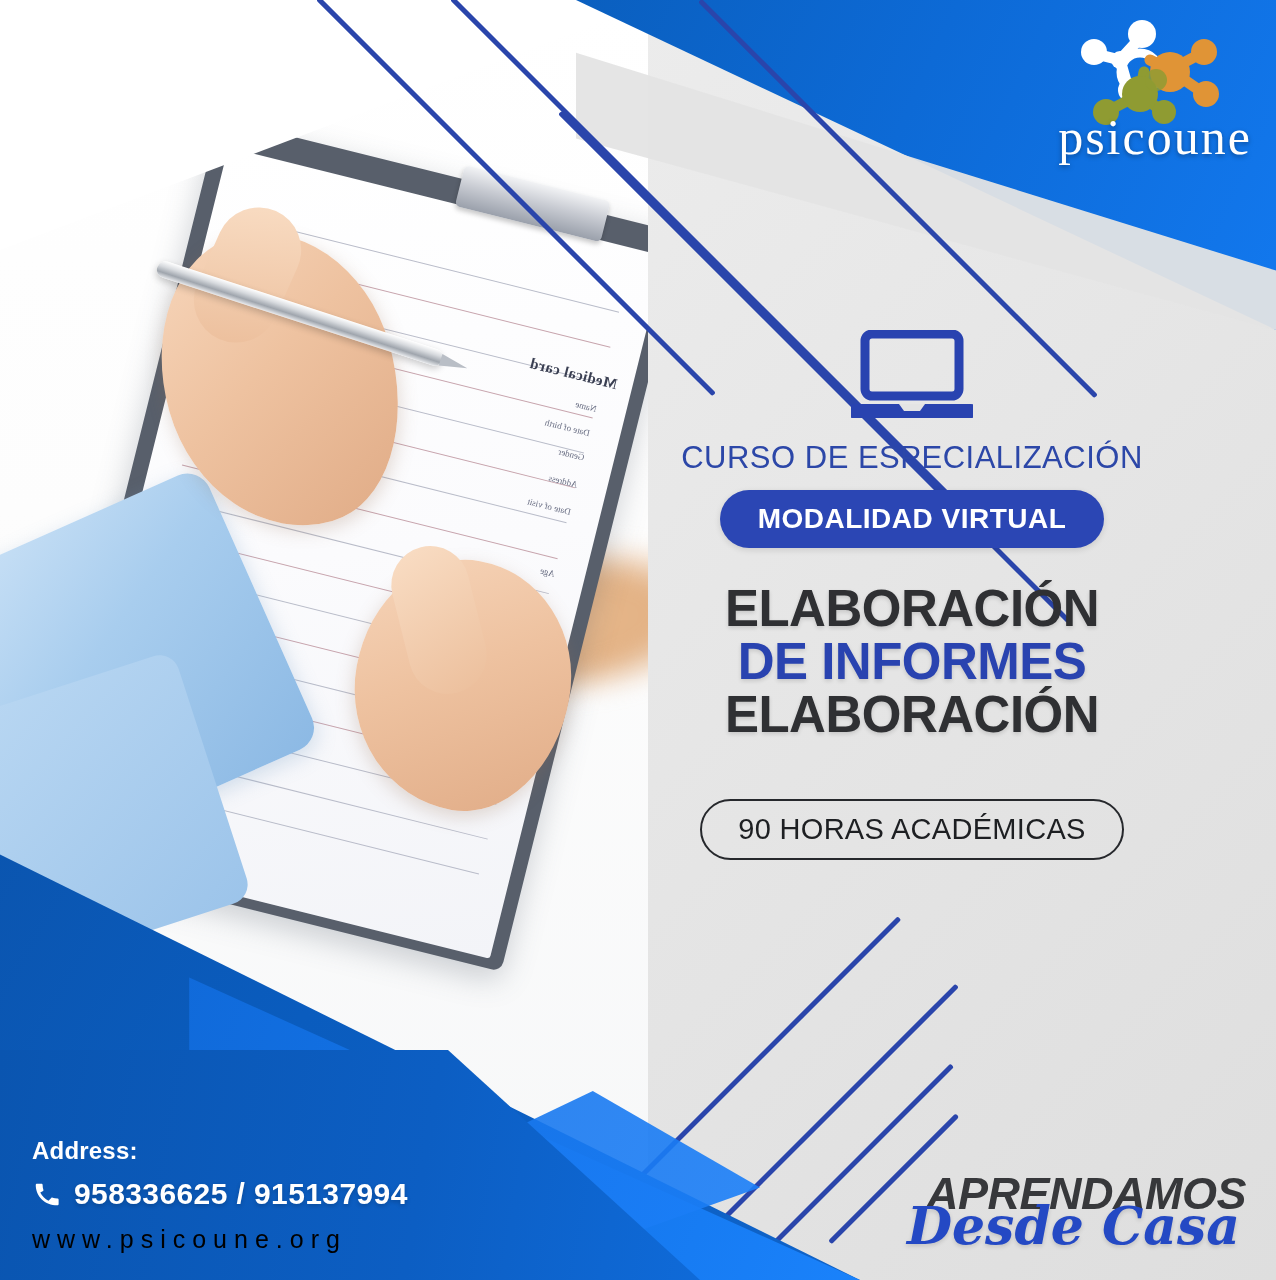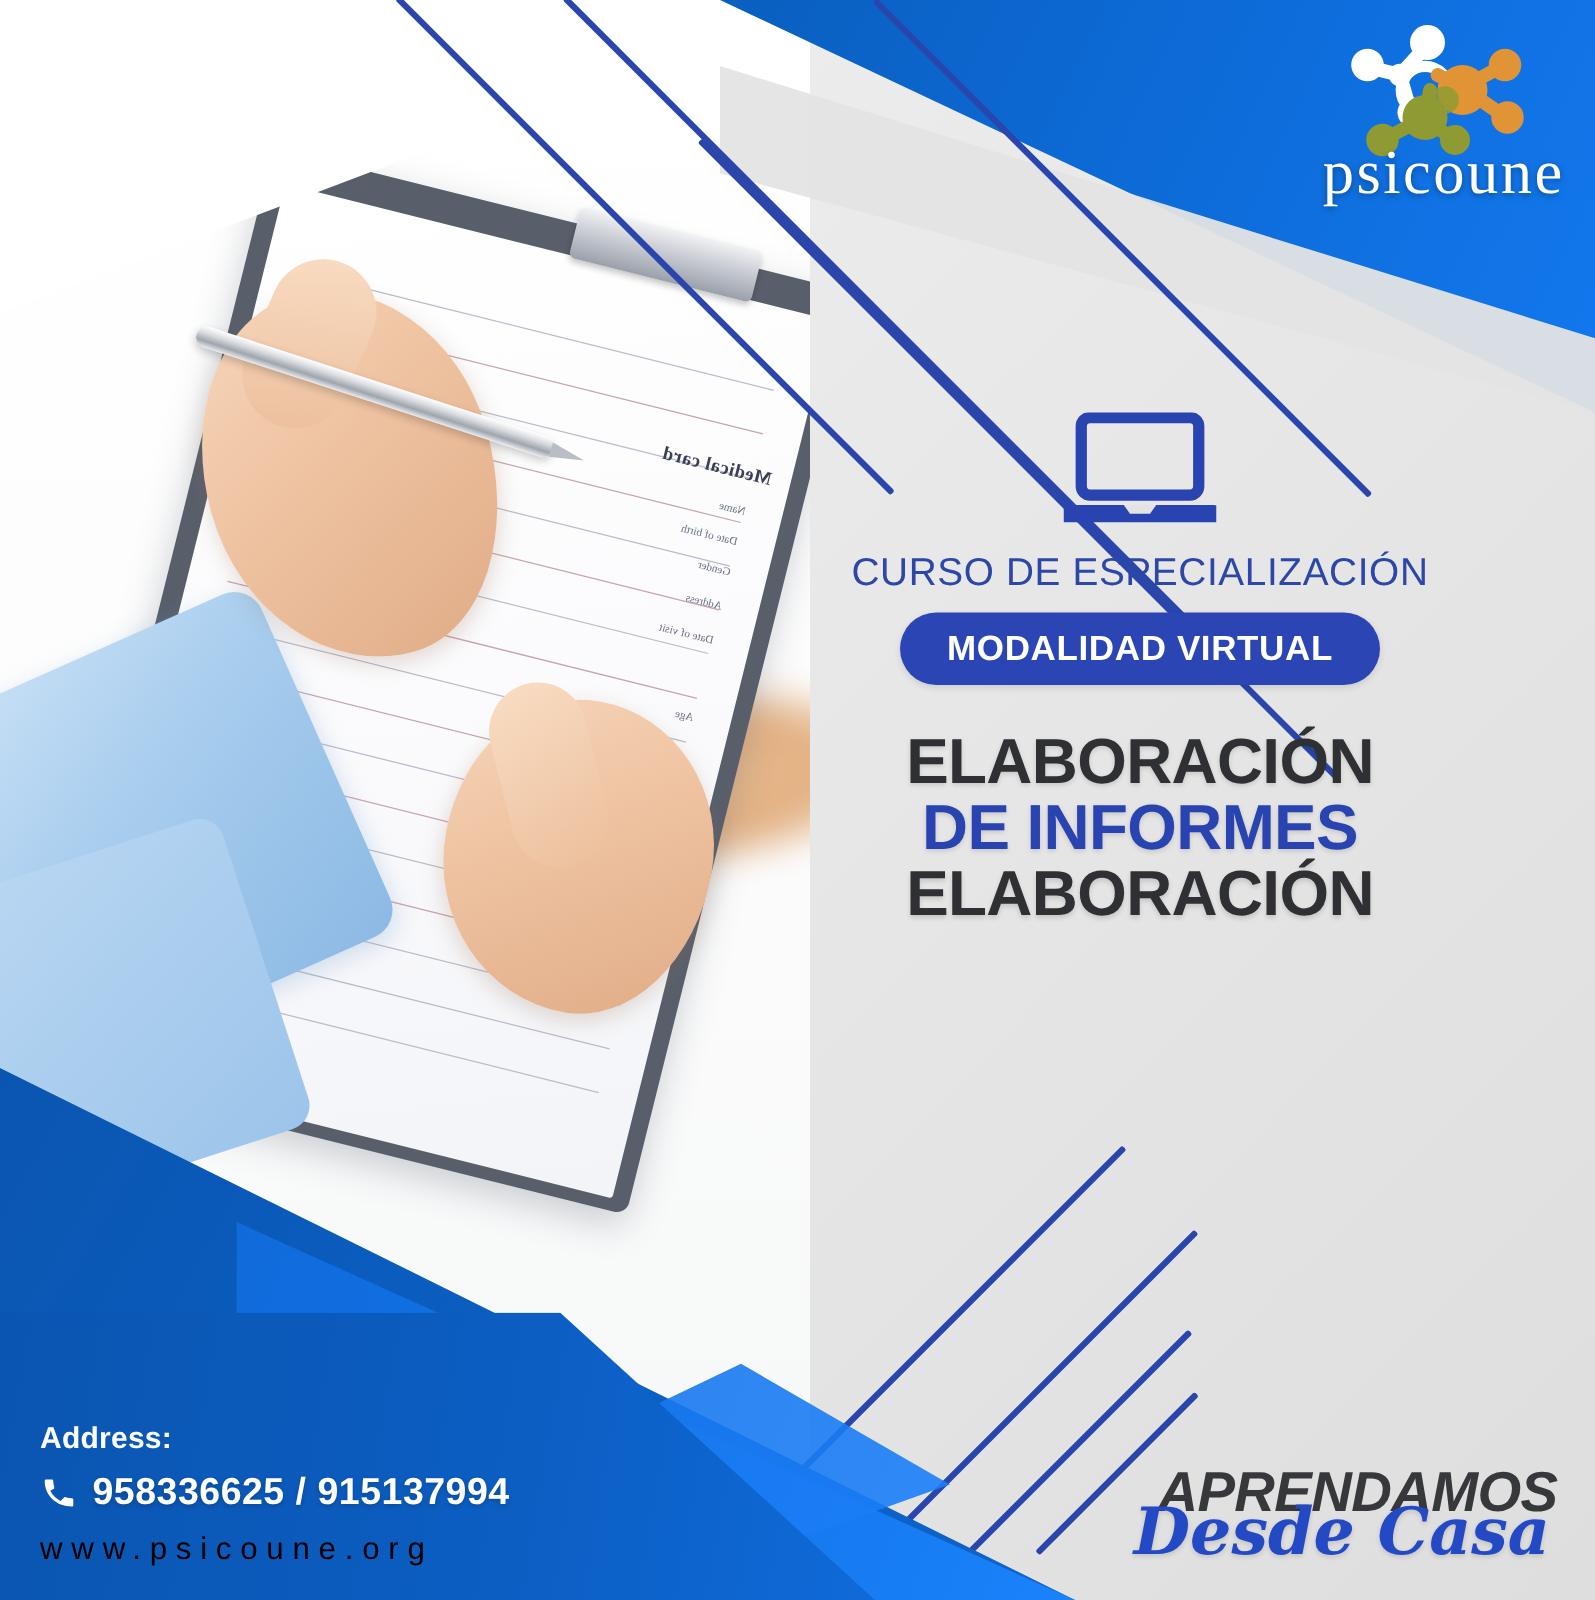--- a/index.html
+++ b/index.html
@@ -306,20 +306,21 @@
     <div class="subtitle">CURSO DE ESPECIALIZACIÓN</div>
 
     <div class="pill">MODALIDAD VIRTUAL</div>
 
     <div class="title">
       <div class="t-dark">ELABORACIÓN</div>
       <div class="t-blue">DE INFORMES</div>
       <div class="t-dark">ELABORACIÓN</div>
     </div>
 
+    <div class="hours">90 HORAS ACADÉMICAS</div>
   </div>
 
   <div class="contact">
     <div class="c-informes">Address:</div>
     <div class="c-phone">
       <svg width="30" height="30" viewBox="0 0 24 24">
         <path fill="#ffffff" d="M6.6,10.8c1.4,2.8,3.8,5.1,6.6,6.6l2.2-2.2c0.3-0.3,0.7-0.4,1.1-0.2c1.2,0.4,2.5,0.6,3.8,0.6
         c0.6,0,1,0.4,1,1V20c0,0.6-0.4,1-1,1C10.3,21,3,13.7,3,4.7c0-0.6,0.4-1,1-1h3.5c0.6,0,1,0.4,1,1c0,1.3,0.2,2.6,0.6,3.8
         c0.1,0.4,0,0.8-0.2,1.1L6.6,10.8z"></path>
       </svg>

